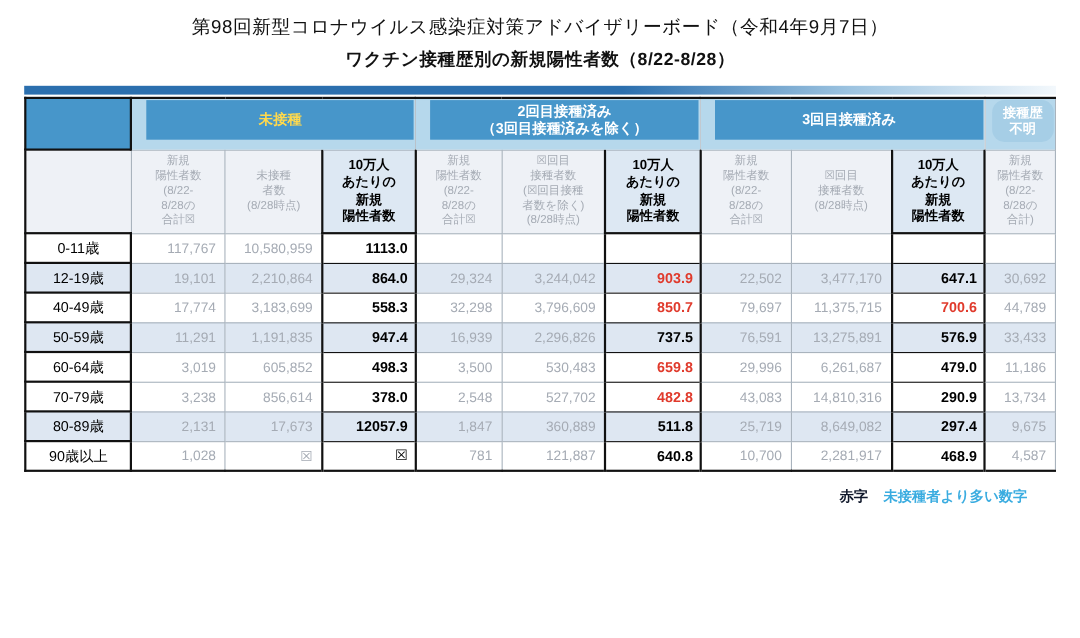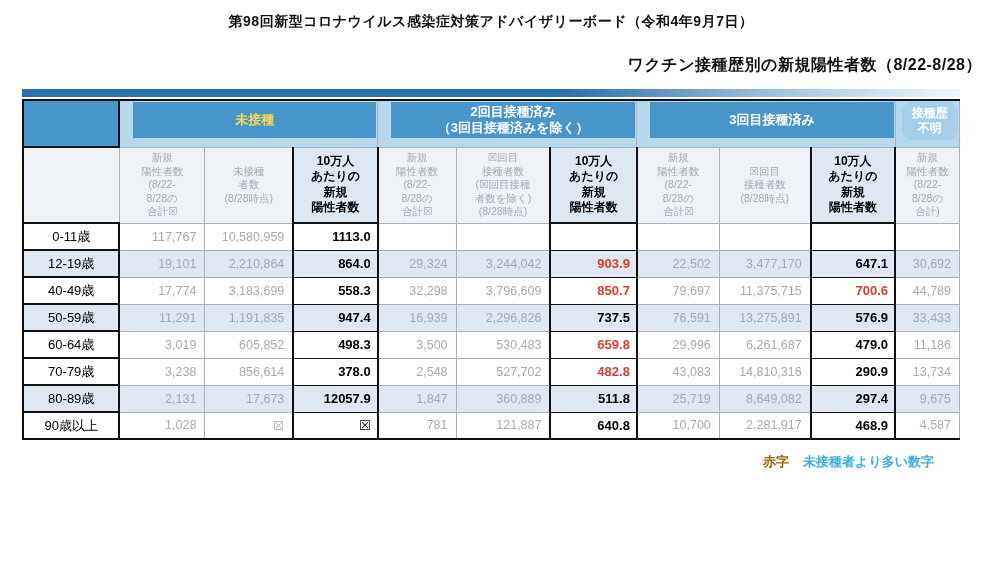--- a/index.html
+++ b/index.html
@@ -3,25 +3,25 @@
 <meta charset="utf-8">
 <style>
   html,body{margin:0;padding:0;background:#ffffff;}
   body{
     width:982px;height:580px;overflow:hidden;
     font-family:"Liberation Sans","DejaVu Sans",sans-serif;
     -webkit-font-smoothing:antialiased;
   }
   .page{position:relative;width:982px;height:580px;}
   .title{
-    margin-top:13px;text-align:center;font-size:14px;font-weight:bold;color:#111;
+    margin-top:13px;text-align:center;font-size:17px;font-weight:normal;color:#111;
     letter-spacing:.5px;
   }
   .subtitle{
-    margin-top:24px;text-align:right;font-size:16px;font-weight:bold;color:#111;
+    margin-top:8px;text-align:center;font-size:16px;font-weight:bold;color:#111;
     letter-spacing:.5px;
   }
   .divider{
     margin:13px 22px 2px 22px;height:8px;
     background:linear-gradient(90deg,#2b6fae 0%,#2b6fae 58%,#9cc3e0 80%,#f3f8fc 100%);
   }
   table.vt{
     margin-left:22px;width:938px;border-collapse:collapse;table-layout:fixed;
     border:2px solid #111;border-right:1px solid #a9b3bd;
   }
@@ -68,21 +68,21 @@
     background-image:linear-gradient(to bottom right,
       transparent 48.8%,#b0b6bd 48.8%,#b0b6bd 51.2%,transparent 51.2%);
   }
   td.diagBold{
     background-image:linear-gradient(to bottom right,
       transparent 48.2%,#111 48.2%,#111 51.8%,transparent 51.8%);
   }
   .legend{
     margin-top:13px;margin-right:48px;text-align:right;font-size:13px;font-weight:bold;
   }
-  .legend .red-label{color:#a16207;margin-right:14px;}
+  .legend .red-label{color:#0f172a;margin-right:14px;}
   .legend .blue-label{color:#3aace0;}
 </style>
 </head>
 <body>
 
 <div class="page">
   <div class="title">第98回新型コロナウイルス感染症対策アドバイザリーボード（令和4年9月7日）</div>
   <div class="subtitle">ワクチン接種歴別の新規陽性者数（8/22-8/28）</div>
   <div class="divider"></div>
 

